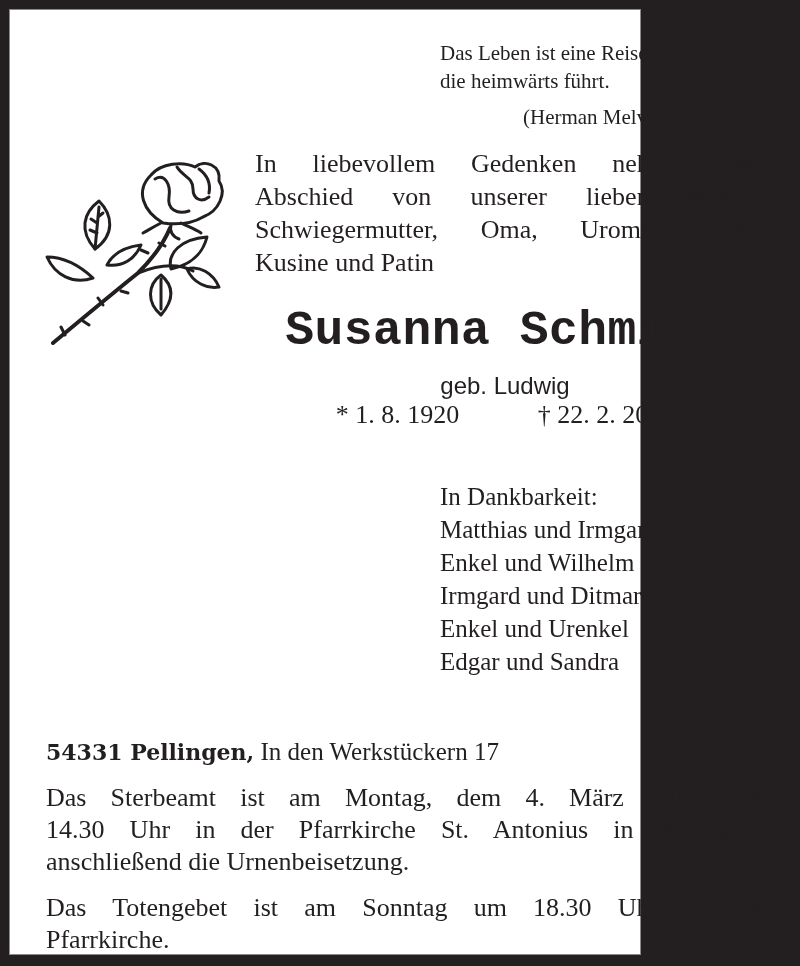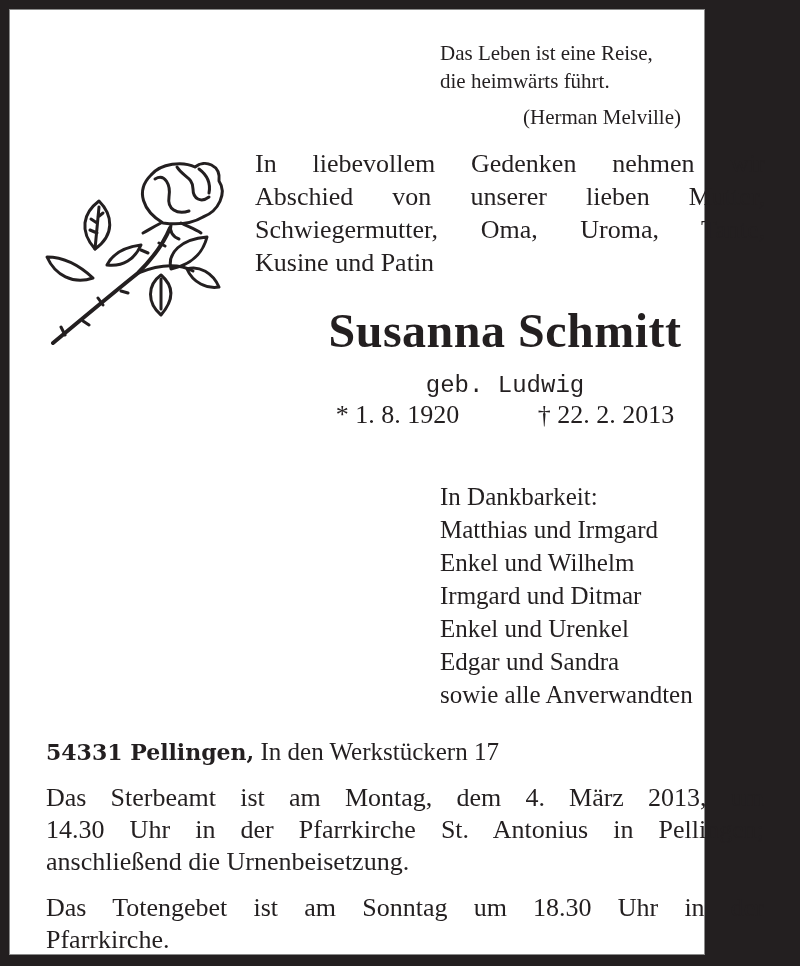--- a/index.html
+++ b/index.html
@@ -4,46 +4,46 @@
   <style>
     html, body { margin: 0; padding: 0; }
     body {
       width: 800px; height: 966px; overflow: hidden;
       background: #231f20;
       font-family: "DejaVu Serif", "Liberation Serif", serif;
       color: #231f20;
     }
     .frame {
       position: absolute; left: 9px; top: 9px;
-      width: 696px; height: 946px;
+      width: 632px; height: 946px;
       background: #ffffff;
       box-shadow: inset 0 0 0 1px #8a8a8a;
     }
     .abs { position: absolute; white-space: nowrap; }
     .motto {
       left: 431px; top: 30px; width: 330px;
       font-family: "Liberation Serif", serif; font-size: 21px; line-height: 28px;
     }
     .motto-line { display: block; }
     .motto-author { display: block; text-align: center; margin-top: 8px; padding-right: 6px; }
     .rose { left: 34px; top: 144px; width: 190px; height: 200px; }
     .intro {
       left: 246px; top: 138px; width: 510px;
       font-family: "Liberation Serif", serif; font-size: 26px; line-height: 33px;
     }
     .intro-line { display: block; text-align: justify; text-align-last: justify; white-space: normal; }
     .intro-line.last { text-align-last: left; }
     .name {
       left: 246px; top: 292px; width: 500px; text-align: center;
-      font-family: Liberation Serif, serif; font-weight: bold; font-size: 48px; line-height: 60px;
+      font-family: Liberation Mono, monospace; font-weight: bold; font-size: 48px; line-height: 60px;
       letter-spacing: 0.5px;
     }
     .maiden {
       left: 246px; top: 362px; width: 500px; text-align: center;
-      font-family: Liberation Mono, monospace; font-size: 24px; line-height: 30px;
+      font-family: Liberation Sans, sans-serif; font-size: 24px; line-height: 30px;
     }
     .dates {
       left: 246px; top: 390px; width: 500px; text-align: center;
       font-family: "Liberation Serif", serif; font-size: 26px; line-height: 32px;
     }
     .dates span { display: inline-block; }
     .dates .born { margin-right: 72px; }
     .thanks {
       left: 431px; top: 471px; width: 340px;
       font-family: "Liberation Serif", serif; font-size: 25px; line-height: 33px;
@@ -118,21 +118,20 @@
     <span class="died">† 22. 2. 2013</span>
   </div>
 
   <div class="abs thanks">
     <span class="thanks-label">In Dankbarkeit:</span>
     <span class="mourner">Matthias und Irmgard</span>
     <span class="mourner">Enkel und Wilhelm</span>
     <span class="mourner">Irmgard und Ditmar</span>
     <span class="mourner">Enkel und Urenkel</span>
     <span class="mourner">Edgar und Sandra</span>
-    <span class="mourner">sowie alle Anverwandten</span>
   </div>
 
   <div class="abs address">
     <b>54331 Pellingen,</b>
     <span>In den Werkstückern 17</span>
   </div>
 
   <div class="abs para p1">
     <span class="pl">Das Sterbeamt ist am Montag, dem 4. März 2013, um</span>
     <span class="pl">14.30 Uhr in der Pfarrkirche St. Antonius in Pellingen;</span>

